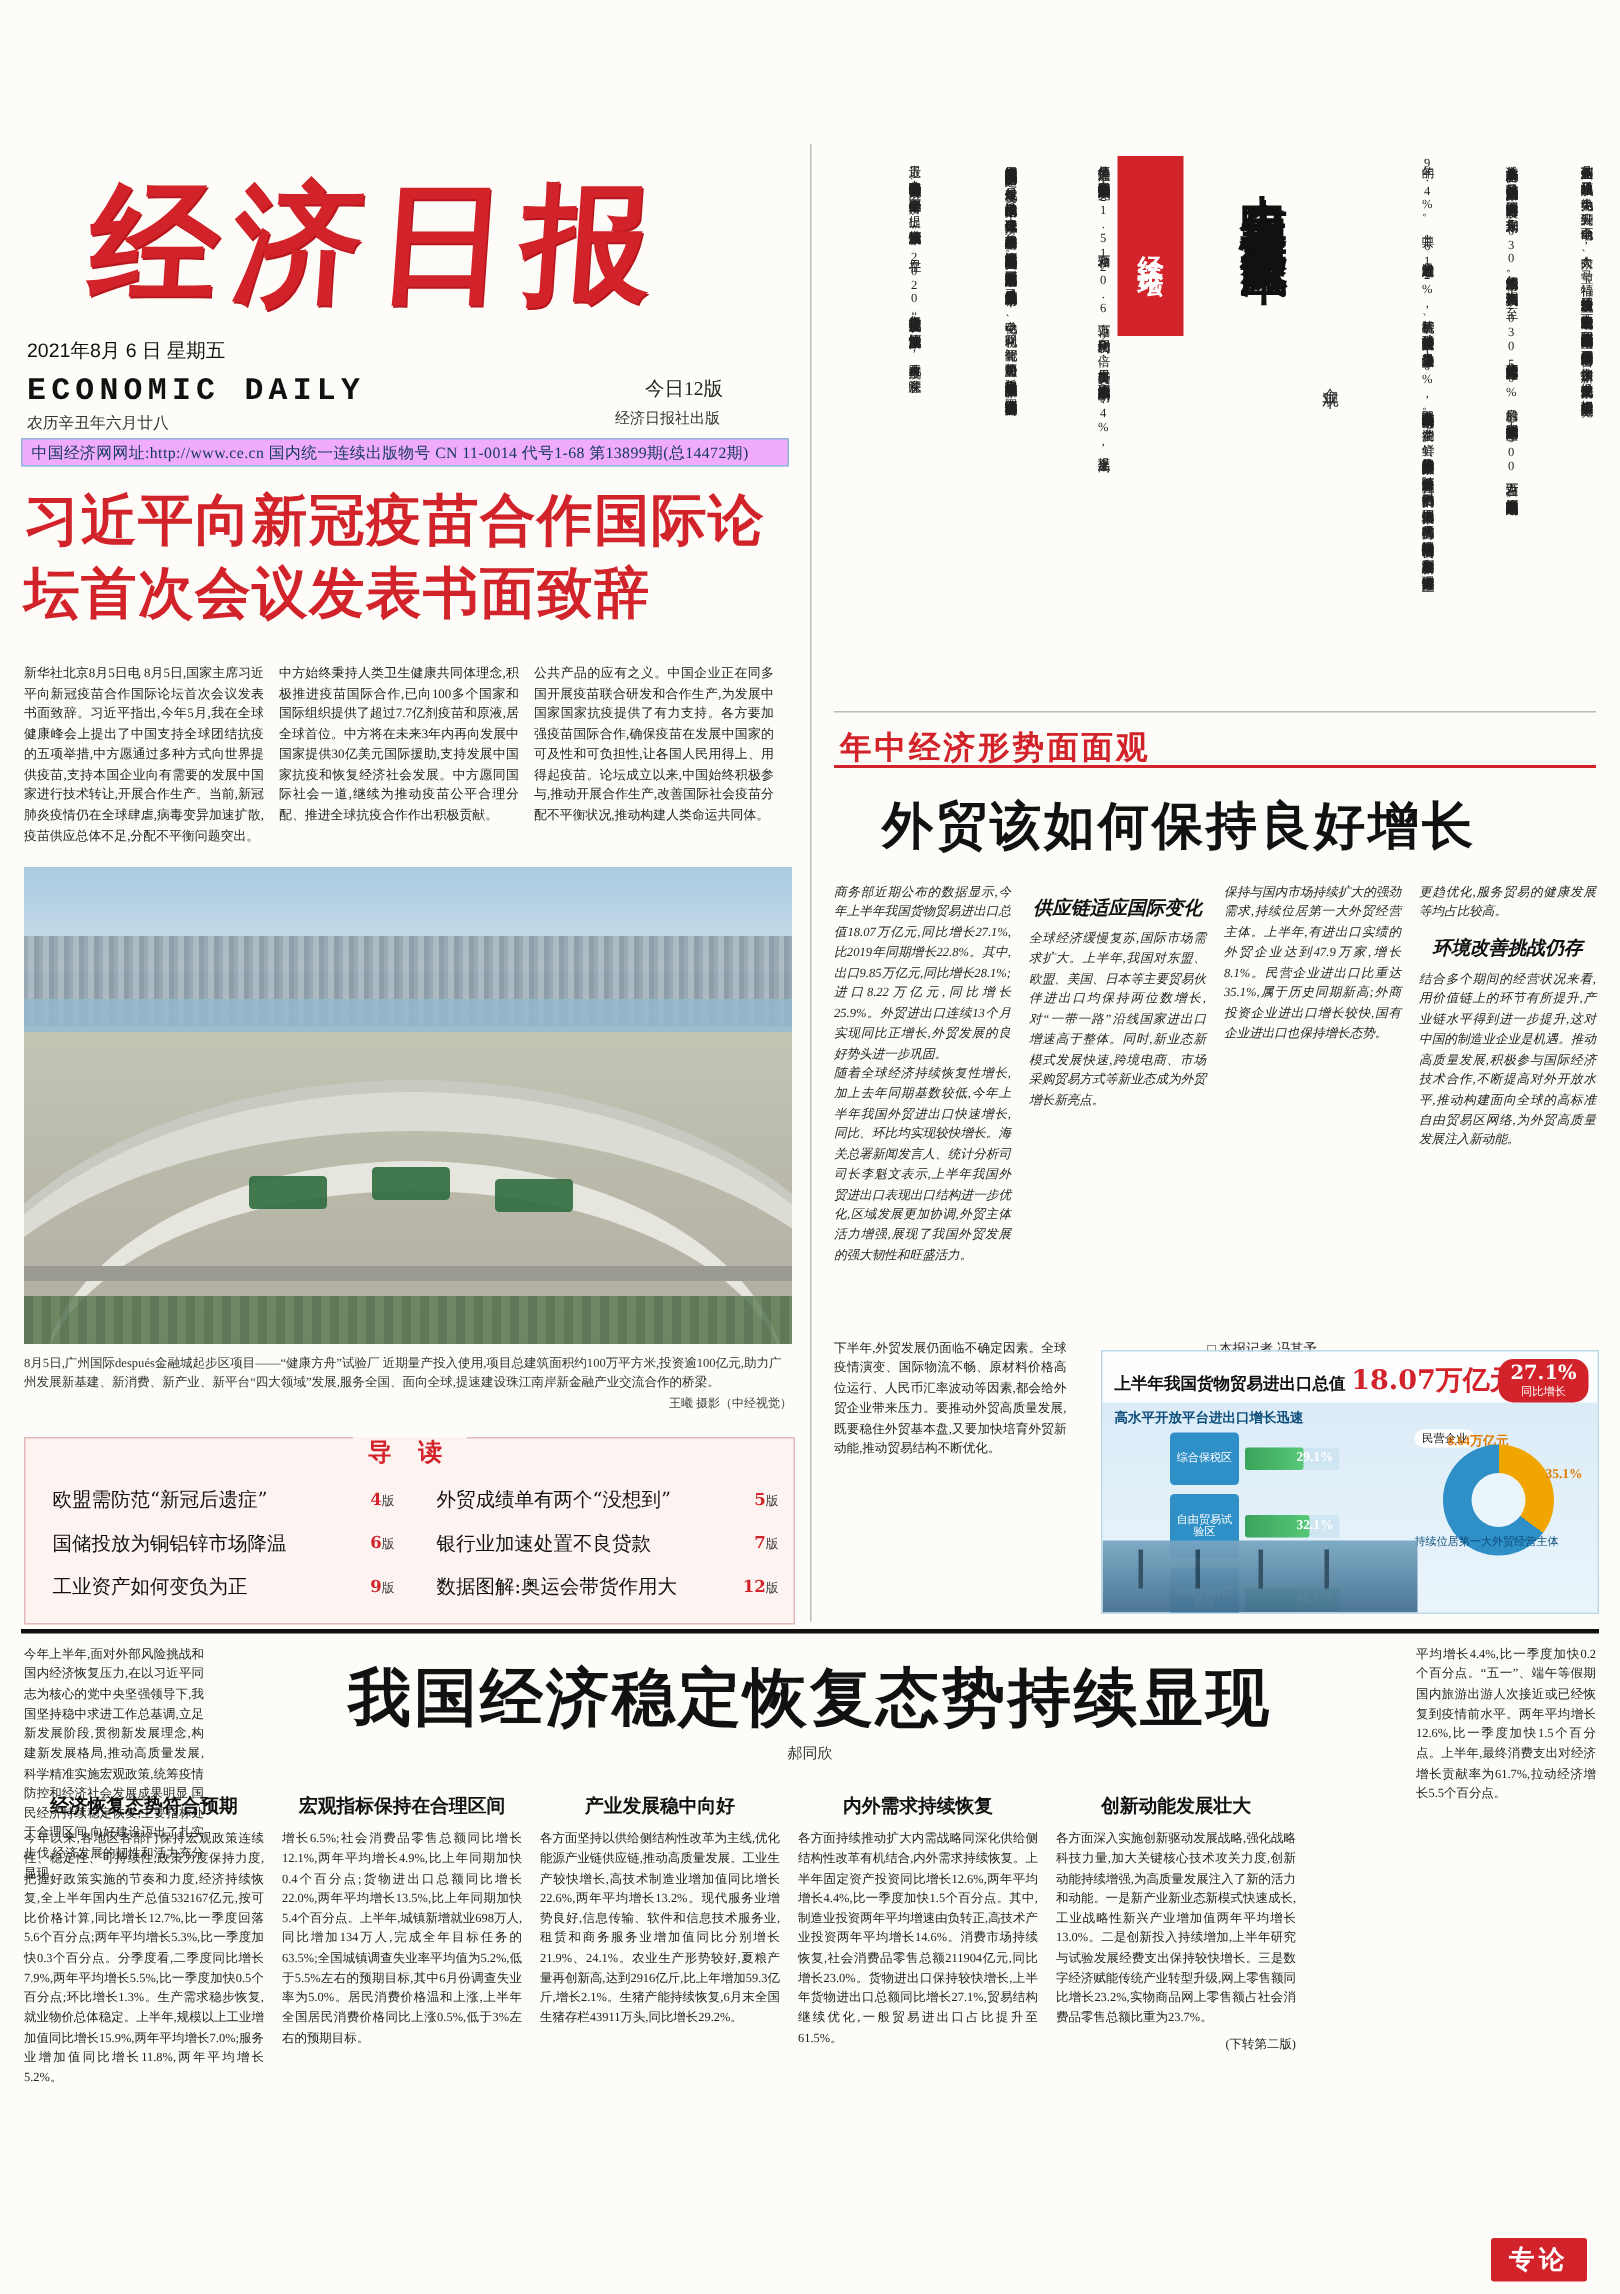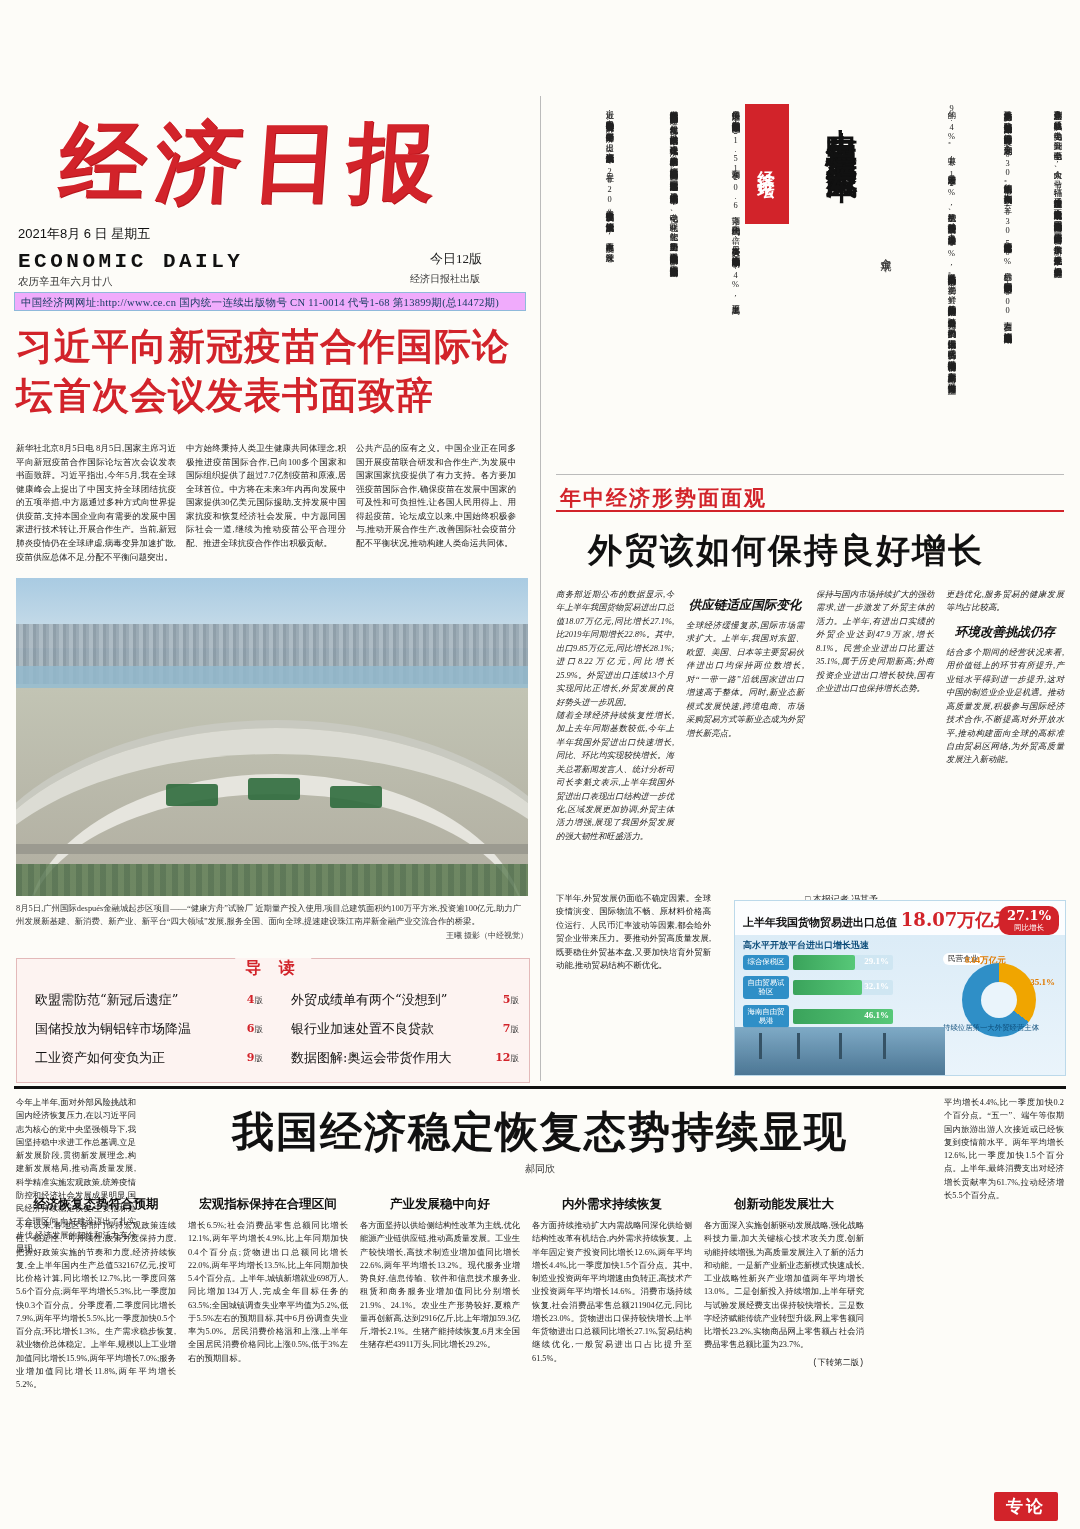--- a/index.html
+++ b/index.html
@@ -186,21 +186,21 @@
   .info-h .big{color:#d2232a;font-size:18px;}
   .info-pill{
     position:absolute;right:6px;top:5px;background:#d2232a;color:#fff;border-radius:10px;
     padding:2px 8px;font-size:13px;font-weight:bold;font-family:"DejaVu Serif", serif;
   }
   .info-pill small{display:block;font-size:7.5px;font-weight:normal;text-align:center;}
   .info-sub{position:absolute;left:8px;top:38px;font-size:9px;color:#0d4d7a;font-weight:bold;}
   .bars{position:absolute;left:8px;top:54px;width:150px;}
   .bar-row{display:flex;align-items:center;margin-bottom:6px;}
   .bar-lbl{width:44px;font-size:7.4px;color:#0d4d7a;line-height:1.15;text-align:center;
-    background:#2f8fc7;color:#fff;border-radius:3px;padding:3px 1px;}
+    background:#2f8fc7;color:#fff;border-radius:3px;padding:13px 1px;margin-left:37px;}
   .bar-track{flex:1;height:15px;background:#cfe6f2;margin-left:4px;position:relative;border-radius:2px;}
   .bar-fill{position:absolute;left:0;top:0;height:100%;background:linear-gradient(90deg,#3aa35b,#57c878);border-radius:2px;}
   .bar-val{position:absolute;right:4px;top:1px;font-size:9px;color:#fff;font-weight:bold;}
   .donut-wrap{position:absolute;right:10px;top:52px;width:112px;}
   .donut{
     width:74px;height:74px;border-radius:50%;margin:10px auto 0;
     background:conic-gradient(#f0a500 0 35.1%, #2f8fc7 35.1% 100%);
     position:relative;
   }
   .donut::after{content:"";position:absolute;left:19px;top:19px;width:36px;height:36px;border-radius:50%;background:#eaf4fb;}
@@ -331,21 +331,21 @@
   <div class="mid-cols">
     <div class="col">
       <div>商务部近期公布的数据显示,今年上半年我国货物贸易进出口总值18.07万亿元,同比增长27.1%,比2019年同期增长22.8%。其中,出口9.85万亿元,同比增长28.1%;进口8.22万亿元,同比增长25.9%。外贸进出口连续13个月实现同比正增长,外贸发展的良好势头进一步巩固。</div>
       <div>随着全球经济持续恢复性增长,加上去年同期基数较低,今年上半年我国外贸进出口快速增长,同比、环比均实现较快增长。海关总署新闻发言人、统计分析司司长李魁文表示,上半年我国外贸进出口表现出口结构进一步优化,区域发展更加协调,外贸主体活力增强,展现了我国外贸发展的强大韧性和旺盛活力。</div>
     </div>
     <div class="col">
       <div class="sub-h">供应链适应国际变化</div>
       <div>全球经济缓慢复苏,国际市场需求扩大。上半年,我国对东盟、欧盟、美国、日本等主要贸易伙伴进出口均保持两位数增长,对“一带一路”沿线国家进出口增速高于整体。同时,新业态新模式发展快速,跨境电商、市场采购贸易方式等新业态成为外贸增长新亮点。</div>
     </div>
     <div class="col">
-      <div>保持与国内市场持续扩大的强劲需求,进一步激发了外贸主体的活力。上半年,有进出口实绩的外贸企业达到47.9万家,增长8.1%。民营企业进出口比重达35.1%,属于历史同期新高;外商投资企业进出口增长较快,国有企业进出口也保持增长态势。</div>
+      <div>保持与国内市场持续扩大的强劲需求,持续位居第一大外贸经营主体。上半年,有进出口实绩的外贸企业达到47.9万家,增长8.1%。民营企业进出口比重达35.1%,属于历史同期新高;外商投资企业进出口增长较快,国有企业进出口也保持增长态势。</div>
     </div>
     <div class="col">
       <div>更趋优化,服务贸易的健康发展等均占比较高。</div>
       <div class="sub-h">环境改善挑战仍存</div>
       <div>结合多个期间的经营状况来看,用价值链上的环节有所提升,产业链水平得到进一步提升,这对中国的制造业企业是机遇。推动高质量发展,积极参与国际经济技术合作,不断提高对外开放水平,推动构建面向全球的高标准自由贸易区网络,为外贸高质量发展注入新动能。</div>
     </div>
   </div>
 
   <div class="mid-cols2">
     <div class="col">下半年,外贸发展仍面临不确定因素。全球疫情演变、国际物流不畅、原材料价格高位运行、人民币汇率波动等因素,都会给外贸企业带来压力。要推动外贸高质量发展,既要稳住外贸基本盘,又要加快培育外贸新动能,推动贸易结构不断优化。</div>
@@ -425,20 +425,20 @@
       <div class="bot-sub">产业发展稳中向好</div>
       <div>各方面坚持以供给侧结构性改革为主线,优化能源产业链供应链,推动高质量发展。工业生产较快增长,高技术制造业增加值同比增长22.6%,两年平均增长13.2%。现代服务业增势良好,信息传输、软件和信息技术服务业,租赁和商务服务业增加值同比分别增长21.9%、24.1%。农业生产形势较好,夏粮产量再创新高,达到2916亿斤,比上年增加59.3亿斤,增长2.1%。生猪产能持续恢复,6月末全国生猪存栏43911万头,同比增长29.2%。</div>
     </div>
     <div class="col">
       <div class="bot-sub">内外需求持续恢复</div>
       <div>各方面持续推动扩大内需战略同深化供给侧结构性改革有机结合,内外需求持续恢复。上半年固定资产投资同比增长12.6%,两年平均增长4.4%,比一季度加快1.5个百分点。其中,制造业投资两年平均增速由负转正,高技术产业投资两年平均增长14.6%。消费市场持续恢复,社会消费品零售总额211904亿元,同比增长23.0%。货物进出口保持较快增长,上半年货物进出口总额同比增长27.1%,贸易结构继续优化,一般贸易进出口占比提升至61.5%。</div>
     </div>
     <div class="col">
       <div class="bot-sub">创新动能发展壮大</div>
       <div>各方面深入实施创新驱动发展战略,强化战略科技力量,加大关键核心技术攻关力度,创新动能持续增强,为高质量发展注入了新的活力和动能。一是新产业新业态新模式快速成长,工业战略性新兴产业增加值两年平均增长13.0%。二是创新投入持续增加,上半年研究与试验发展经费支出保持较快增长。三是数字经济赋能传统产业转型升级,网上零售额同比增长23.2%,实物商品网上零售额占社会消费品零售总额比重为23.7%。</div>
-      <div style="text-align:right;margin-top:4px;font-family:Liberation Mono, monospace;">(下转第二版)</div>
+      <div style="text-align:right;margin-top:4px;">(下转第二版)</div>
     </div>
     <div class="col"></div>
   </div>
 
   <div class="zhuanlun">专论</div>
 
 </div>
 
 </body></html>

